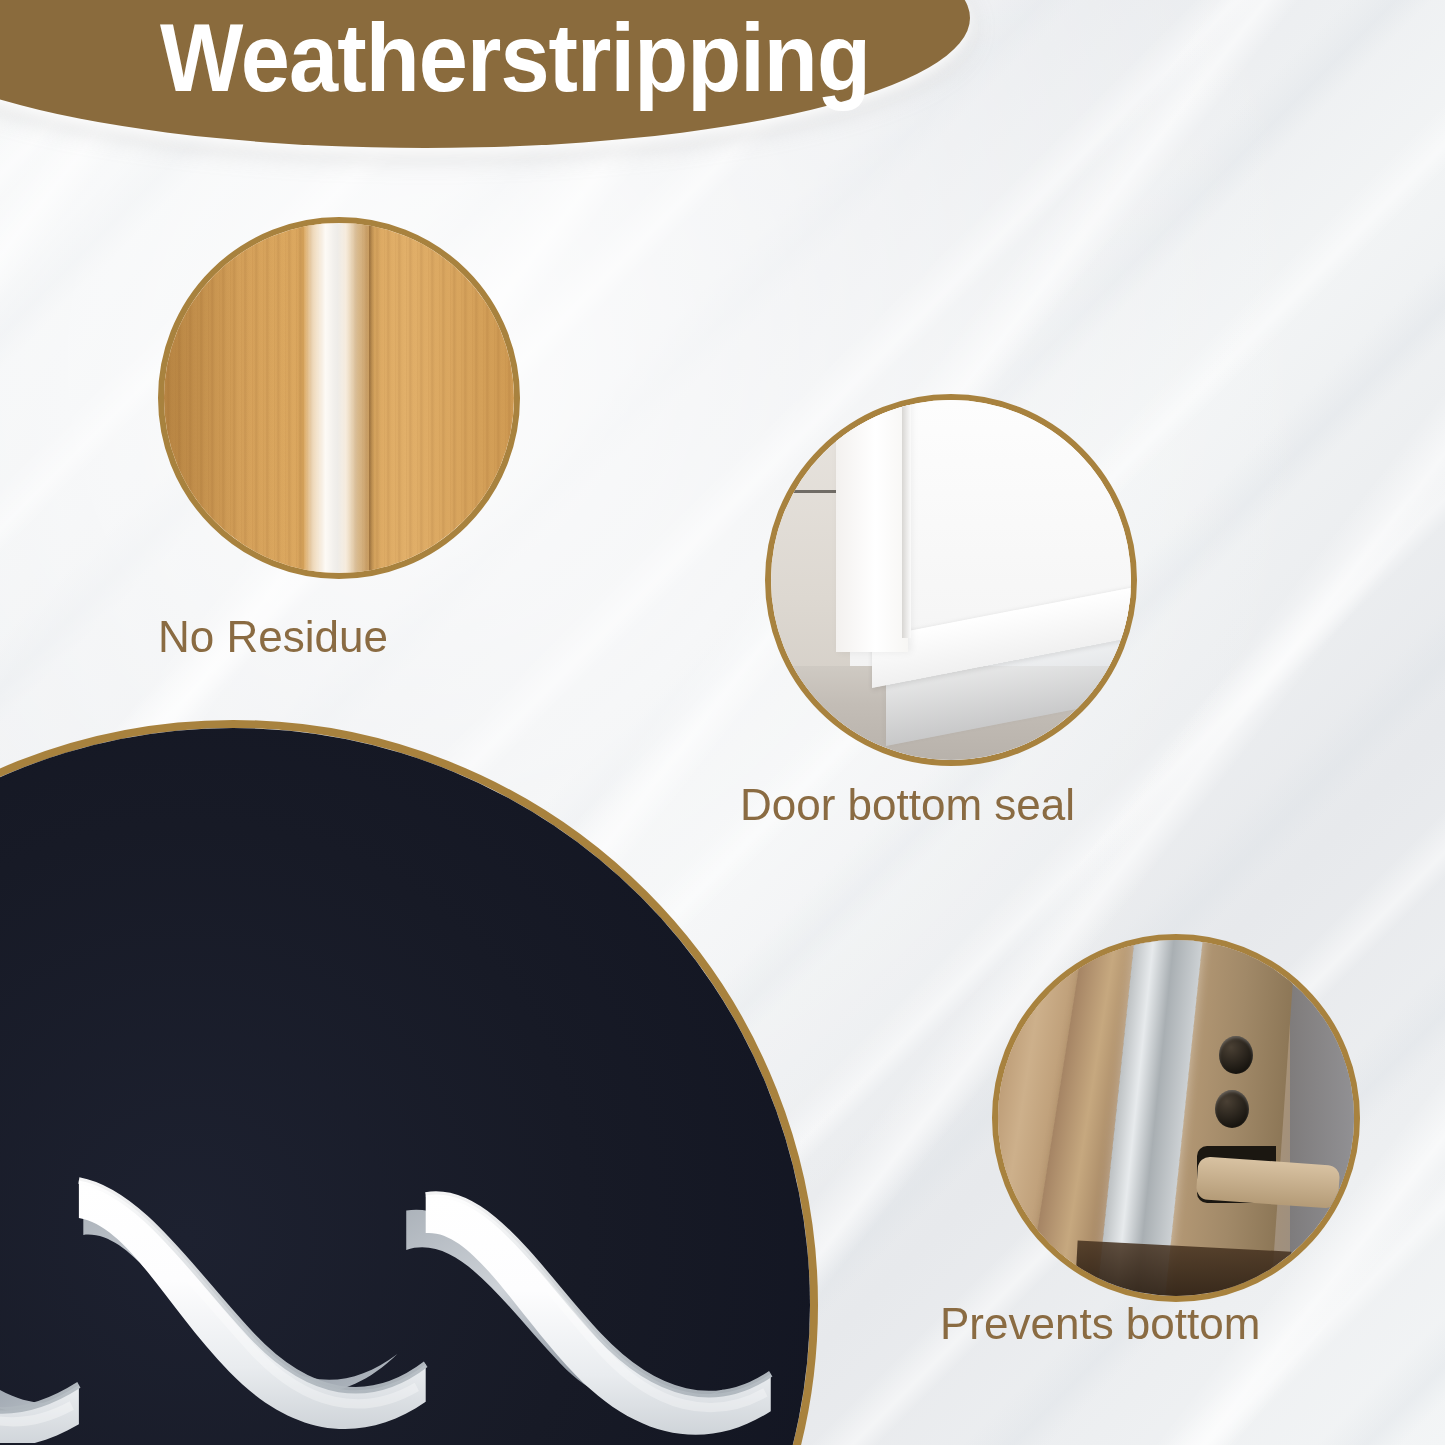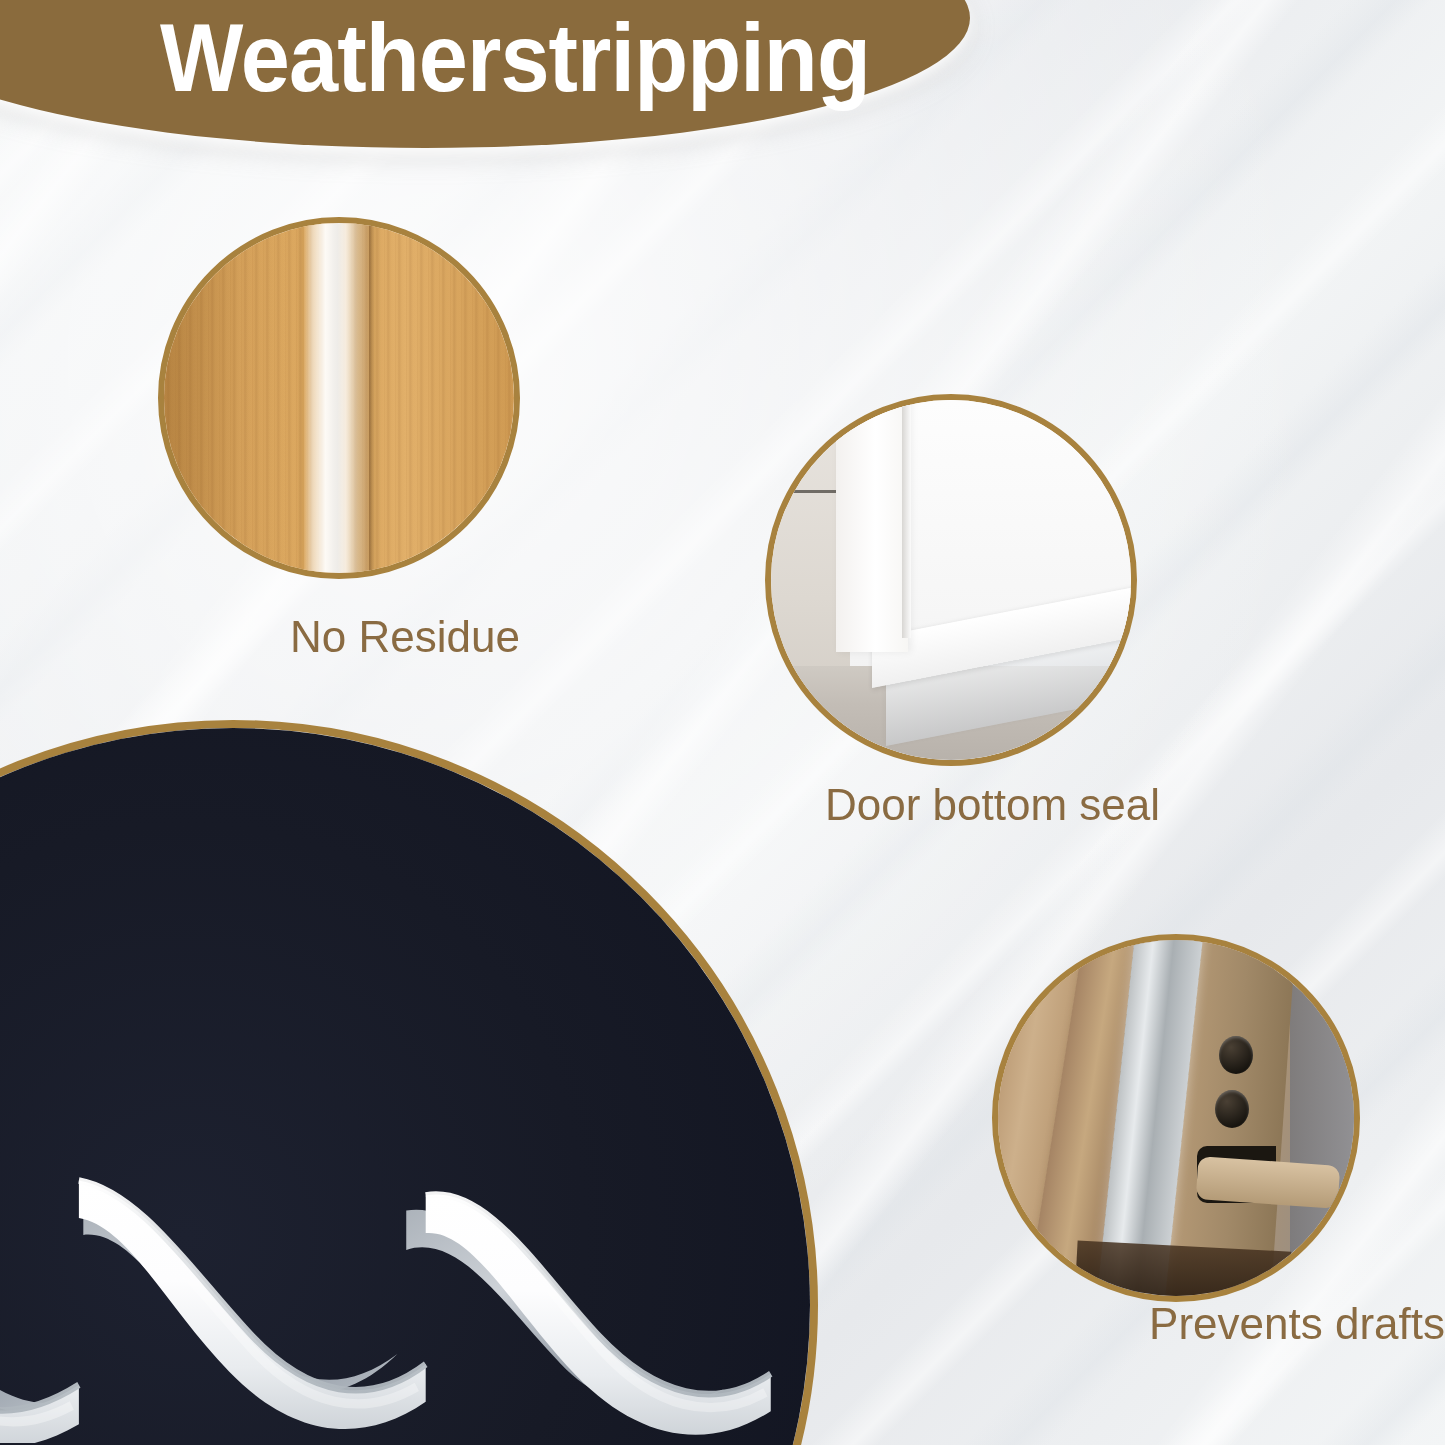--- a/index.html
+++ b/index.html
@@ -94,21 +94,21 @@
     border: 6px solid var(--brand-ring, #A8823E);
     background: #ffffff;
   }
   .caption {
     position: absolute;
     color: var(--label, #8A6B42);
     font-family: "Liberation Sans", sans-serif;
     font-size: 44px;
     line-height: 1.06;
     white-space: nowrap;
-    text-align: right;
+    text-align: left;
   }
   .caption.two-line { white-space: normal; }
 
   
   #circle-no-residue {
     left: 158px; top: 217px; width: 362px; height: 362px;
   }
   .wood {
     position: absolute; inset: 0;
     background:
@@ -306,21 +306,21 @@
     <div class="pd-wood-b"></div>
     <div class="pd-jamb"></div>
     <div class="pd-hole" id="pd-hole-1"></div>
     <div class="pd-hole" id="pd-hole-2"></div>
     <div class="pd-notch"></div>
     <div class="pd-bar"></div>
     <div class="pd-seal"></div>
     <div class="pd-shadow-bottom"></div>
   </div>
   <div class="caption two-line" id="caption-prevents" style="color: rgb(138, 107, 66);">
-    <div>Prevents drafts</div>
+    <div>Prevents bottom</div>
   </div>
 
   <div class="circle" id="circle-product" style="border-color: rgb(168, 130, 62);">
     <div class="prod-bg"></div>
 
     <div class="tape-wrap">
       <svg viewBox="0 0 1200 320" preserveAspectRatio="none" width="100%" height="100%">
         <defs>
           <linearGradient id="gFace" x1="0" y1="0" x2="0" y2="1">
             <stop offset="0%" stop-color="#ffffff"></stop>

